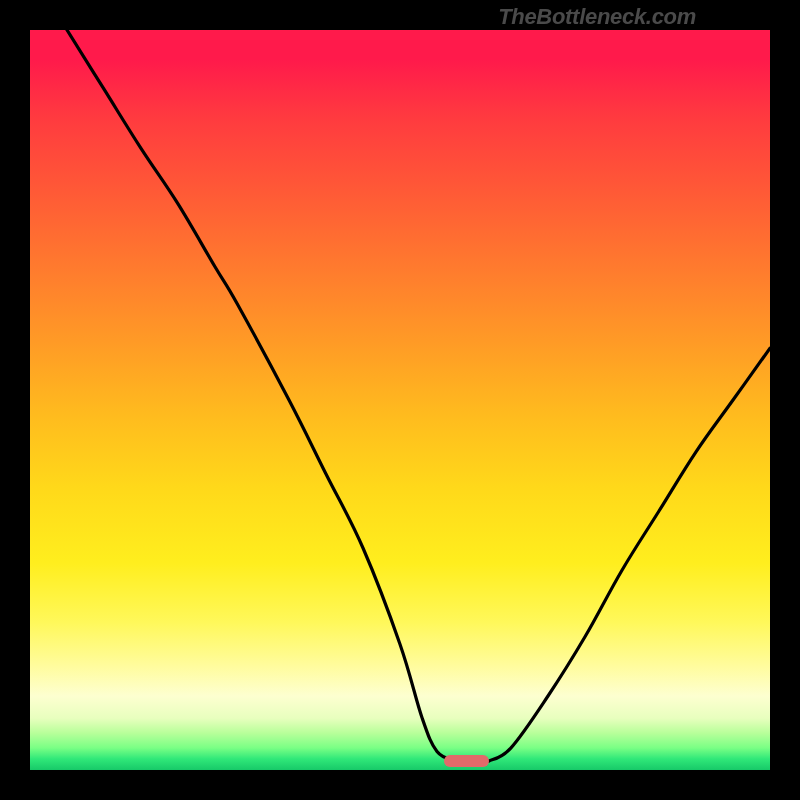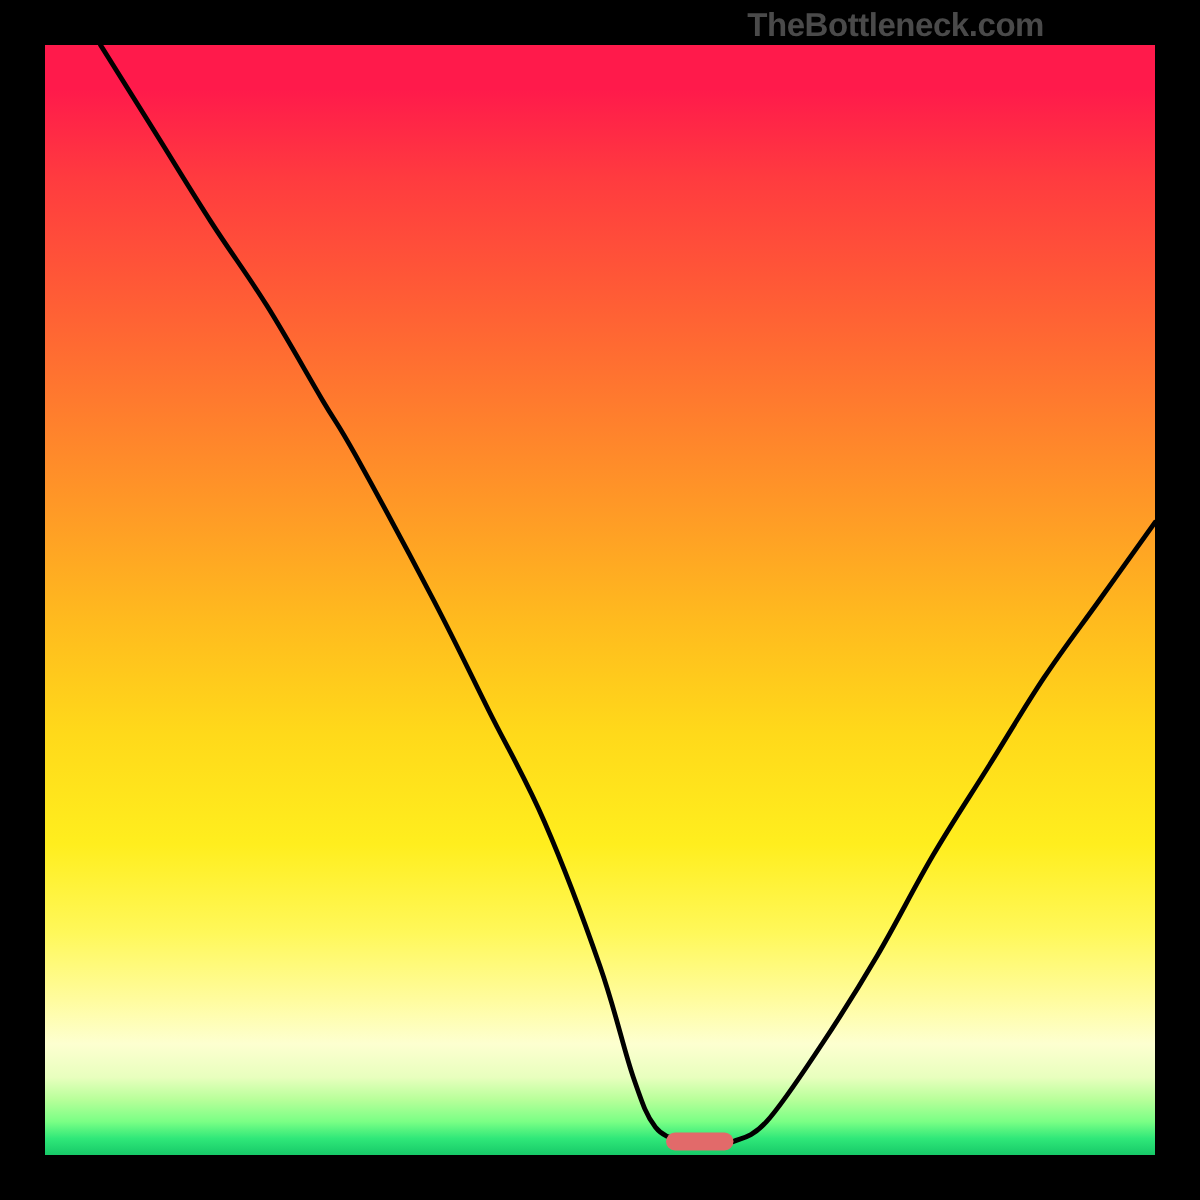--- a/index.html
+++ b/index.html
@@ -9,20 +9,21 @@
     height: 800px;
     background: #000;
     overflow: hidden;
     font-family: Arial, Helvetica, sans-serif;
   }
   .container {
     position: relative;
     width: 708px;
     height: 800px;
     background: #000;
+    font-style: italic;
   }
   .watermark {
     position: absolute;
     top: 4px;
     right: 12px;
     color: #4a4a4a;
     font-size: 22px;
     font-weight: bold;
     z-index: 10;
     letter-spacing: -0.3px;

